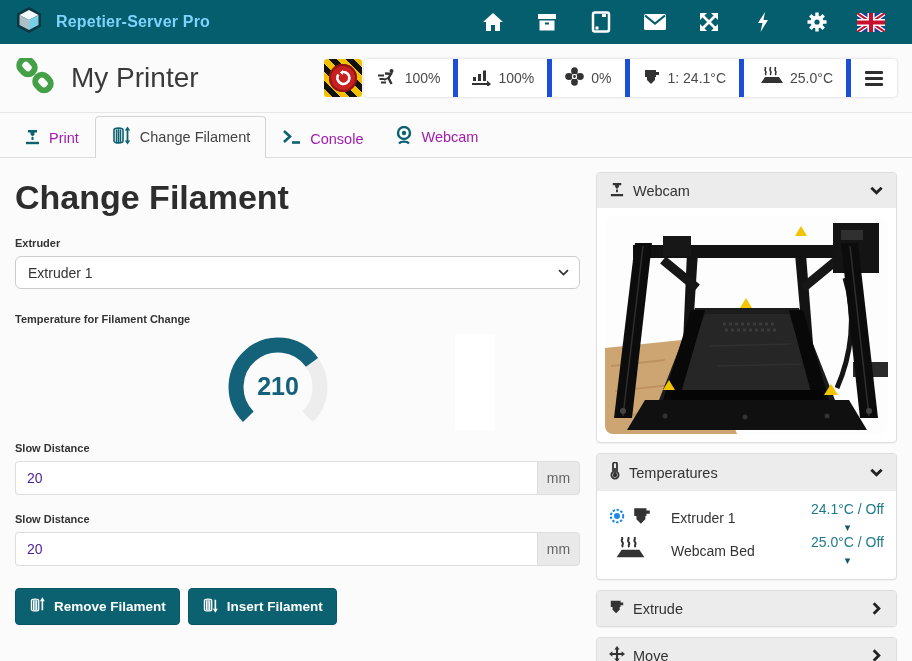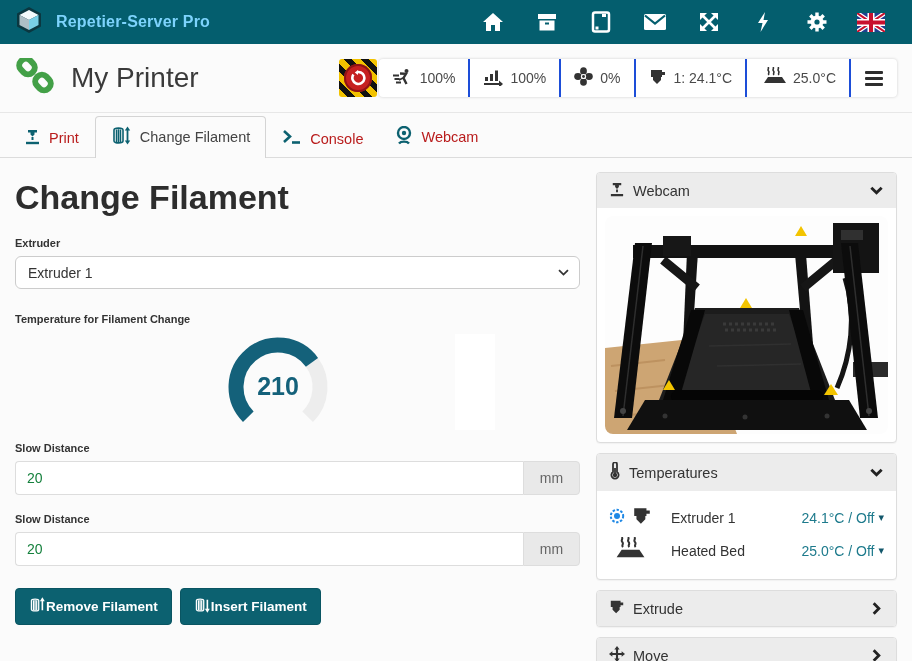--- a/index.html
+++ b/index.html
@@ -35,33 +35,33 @@
     width:28px; height:28px; border-radius:50%; background:#c62020;
     display:flex; align-items:center; justify-content:center;
     box-shadow:inset 0 0 0 2px #8e1414;
   }
   .badges {
     display:flex; align-items:stretch; background:#fff; margin-left:2px;
     border-radius:4px; box-shadow:0 0 3px rgba(0,0,0,.18);
   }
   .badge {
     display:flex; align-items:center; gap:7px; padding:0 13px;
-    border-right:2px solid #1d4ed8; font-size:14px; color:#4a4a4a; cursor:pointer;
+    border-right:5px solid #1d4ed8; font-size:14px; color:#4a4a4a; cursor:pointer;
   }
   .badge:last-child { border-right:none; }
   .burger { display:flex; flex-direction:column; gap:3px; justify-content:center; padding:0 14px; cursor:pointer; }
   .burger span { display:block; width:18px; height:3px; background:#2e2e2e; border-radius:1px; }
   
   .tabbar {
     display:flex; align-items:flex-end; padding:6px 8px 0 8px;
     border-bottom:1px solid #dcdcdc; background:#fbfbfb; height:45px;
   }
   .tab {
     display:flex; align-items:center; gap:8px; padding:9px 15px 10px 15px;
-    font-size:14.5px; color:#b91c1c; cursor:pointer; border:1px solid transparent;
+    font-size:14.5px; color:#a21caf; cursor:pointer; border:1px solid transparent;
     border-bottom:none; border-radius:4px 4px 0 0; margin-bottom:-1px; white-space:nowrap;
   }
   .tab.active { background:#fbfbfb; border-color:#d4d4d4; color:#444; }
   
   .main { display:flex; padding:14px 15px 0 15px; gap:16px; }
   .content { flex:1; min-width:0; }
   .page-title { font-size:34px; font-weight:bold; color:#2d2d2d; margin:6px 0 20px 0; }
   .field-label { font-size:11px; font-weight:bold; color:#333; margin-bottom:7px; }
   .select-wrap { position:relative; }
   .select-wrap select {
@@ -70,48 +70,48 @@
     padding:0 30px 0 12px; appearance:none; -webkit-appearance:none; cursor:pointer;
   }
   .select-chevron { position:absolute; right:10px; top:9px; pointer-events:none; }
   .temp-label { margin-top:24px; }
   .gauge-row { position:relative; height:110px; margin-top:2px; }
   .gauge { position:absolute; left:208px; top:0; cursor:pointer; }
   .temp-slider { position:absolute; left:440px; top:2px; width:40px; height:96px; background:#fff; }
   .input-group { display:flex; width:100%; }
   .input-group input {
     flex:1; height:31px; border:1px solid #ddd; border-right:none; border-radius:4px 0 0 4px;
-    padding:16px 11px; font-family:"Liberation Sans",sans-serif; font-size:14px; color:#15803d; background:#fff; outline:none;
+    padding:16px 11px; font-family:"Liberation Sans",sans-serif; font-size:14px; color:#4c1d95; background:#fff; outline:none;
   }
   .input-addon {
-    width:57px; background:#e9e9e9; border:1px solid #ddd; border-radius:0 4px 4px 0;
+    width:43px; background:#e9e9e9; border:1px solid #ddd; border-radius:0 4px 4px 0;
     display:flex; align-items:center; justify-content:center; font-size:14px; color:#666;
   }
   .mt16 { margin-top:18px; }
   .btn-row { margin-top:22px; display:flex; gap:8px; }
   .btn {
-    display:inline-flex; align-items:center; border:1px solid #0a5562;
+    display:inline-flex; align-items:center; gap:8px; border:1px solid #0a5562;
     background:#0c6170; color:#fff; font-family:"Liberation Sans",sans-serif;
     font-size:13.5px; font-weight:bold; padding:8px 13px; border-radius:4px; cursor:pointer;
   }
   
   .sidebar { width:301px; flex:none; }
   .panel { border:1px solid #ddd; border-radius:4px; background:#fff; margin-bottom:10px; box-shadow:0 1px 1px rgba(0,0,0,.04); overflow:hidden; }
   .panel-header {
     background:#ececec; display:flex; align-items:center; gap:8px;
     padding:8px 12px; cursor:pointer; font-size:14.5px; color:#333; font-weight:500;
   }
   .panel-header .chev { margin-left:auto; display:flex; }
   .webcam-body { padding:8px; }
   .webcam-body svg { display:block; border-radius:8px; }
   .temps-body { padding:10px 12px 12px 12px; }
   .temp-row { display:flex; align-items:center; height:33px; }
   .temp-row .tool-icons { width:62px; display:flex; align-items:center; gap:7px; flex:none; }
   .temp-row .tname { font-size:14px; color:#333; }
-  .temp-row .tval { margin-left:auto; font-size:14px; color:#1d7a8c; cursor:pointer; display:flex; align-items:center; gap:4px; }
+  .temp-row .tval { margin-left:auto; font-size:14px; color:#1d7a8c; cursor:pointer; display:flex; align-items:center; gap:4px;flex-direction:column; }
   .caret { font-size:11px; color:#12576b; }
 </style>
 </head>
 <body>
 
 <div class="navbar">
   <div class="brand">
     <span>
       <svg width="30" height="30" viewBox="0 0 30 30">
         <polygon points="15,2 27,8.5 27,21.5 15,28 3,21.5 3,8.5" fill="#0b3740"></polygon>
@@ -490,21 +490,21 @@
               <svg width="34" height="24" viewBox="0 0 26 19">
                 <polygon points="8,10 22,10 26,16 4,16" fill="#333"></polygon>
                 <g fill="none" stroke="#333" stroke-width="1.6">
                   <path d="M9 8 C7.5 6.5 10 5.5 8.5 4 C7 2.5 9.5 1.5 8 0"></path>
                   <path d="M14 8 C12.5 6.5 15 5.5 13.5 4 C12 2.5 14.5 1.5 13 0"></path>
                   <path d="M19 8 C17.5 6.5 20 5.5 18.5 4 C17 2.5 19.5 1.5 18 0"></path>
                 </g>
               </svg>
             </span>
           </span>
-          <span class="tname">Heated Bed</span>
+          <span class="tname">Webcam Bed</span>
           <span class="tval">
             <span>25.0°C / Off</span>
               <span class="caret">▾</span>
           </span>
         </div>
       </div>
     </div>
 
     <div class="panel">
       <div class="panel-header">

